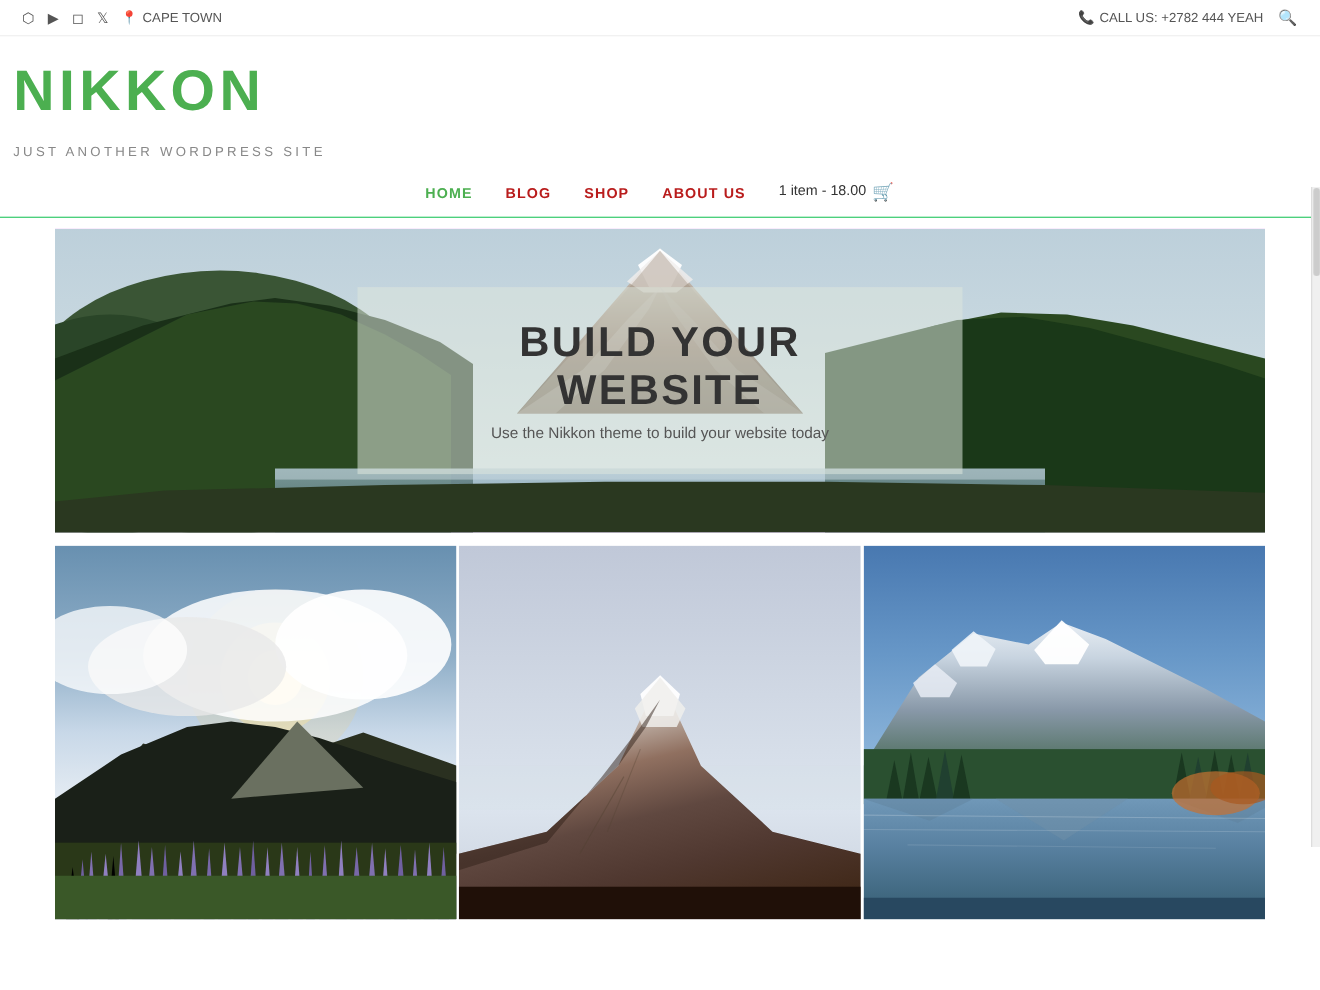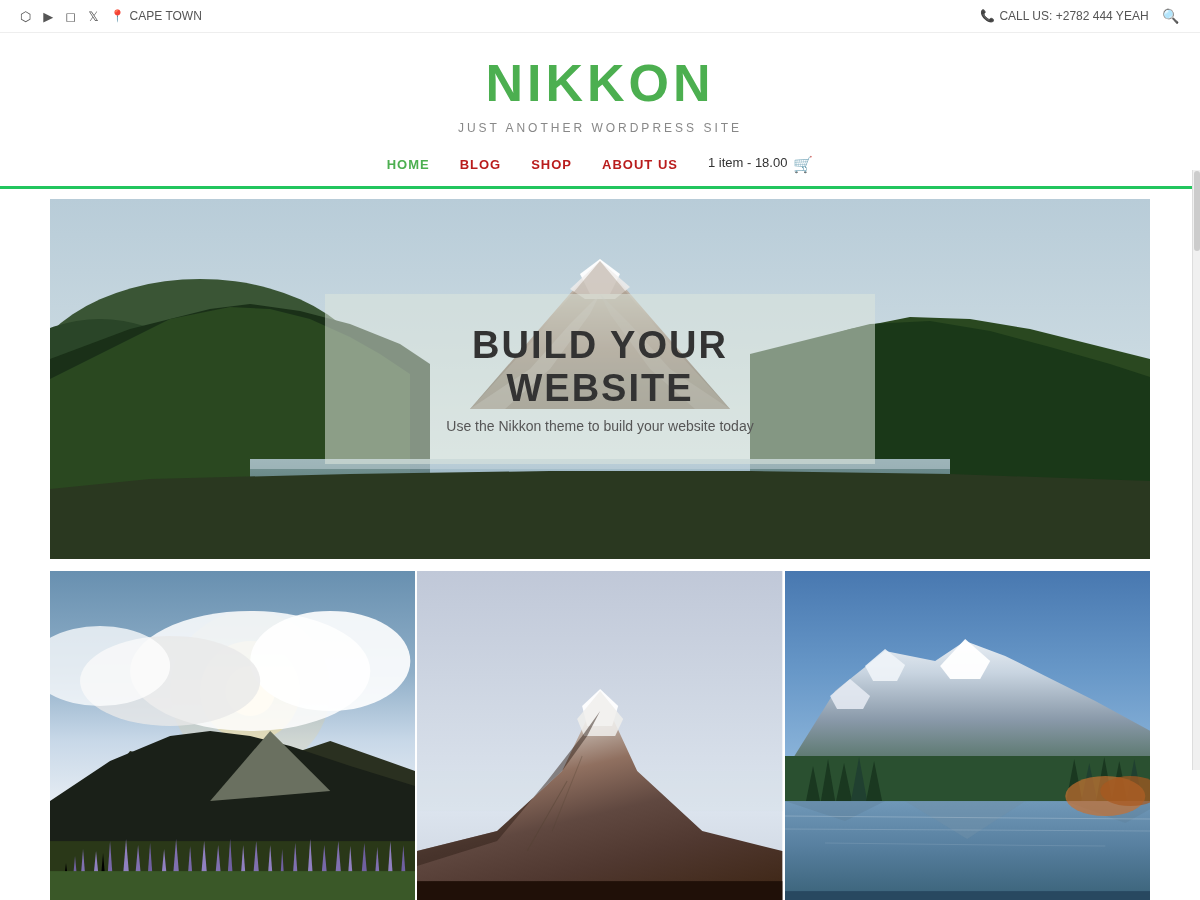--- a/index.html
+++ b/index.html
@@ -17,45 +17,44 @@
     }
     .top-bar-left { display: flex; align-items: center; gap: 12px; }
     .top-bar-right { display: flex; align-items: center; gap: 14px; }
     .social-icon { color: #555; font-size: 13px; cursor: pointer; }
     .location-text { display: flex; align-items: center; gap: 4px; font-size: 12px; color: #555; }
     .call-text { font-size: 12px; color: #555; display: flex; align-items: center; gap: 4px; }
     .search-icon-top { font-size: 14px; color: #555; cursor: pointer; }
 
     
     .header {
-      text-align: center;
-      padding: 20px 0 10px;
+      padding: 20px 12px 10px;
     }
     .site-title {
       font-size: 52px;
       font-weight: 700;
       color: #4caf50;
       letter-spacing: 4px;
       font-family: Arial, sans-serif;
     }
     .site-subtitle {
       font-size: 12px;
       color: #888;
       letter-spacing: 3px;
-      margin-top: 8px;
+      margin-top: 18px;
     }
 
     
     .nav {
       display: flex;
       justify-content: center;
       align-items: center;
       padding: 10px 0 12px;
       gap: 30px;
-      border-bottom: 3px solid #22c55e;
+      border-bottom: 1px solid #22c55e;
     }
     .nav-item {
       font-size: 13px;
       font-weight: 600;
       color: #b91c1c;
       letter-spacing: 1px;
       cursor: pointer;
       text-transform: uppercase;
       text-decoration: none;
     }
@@ -68,21 +67,21 @@
       color: #333;
       cursor: pointer;
     }
     .cart-icon { color: #4caf50; font-size: 16px; }
 
     
     .hero {
       position: relative;
       width: 1100px;
       margin: 10px auto 0;
-      height: 360px;
+      height: 276px;
       overflow: hidden;
       background: #f0abfc;
     }
     
     .hero svg {
       position: absolute;
       top: 0; left: 0;
       width: 100%; height: 100%;
     }
     .hero-overlay {

